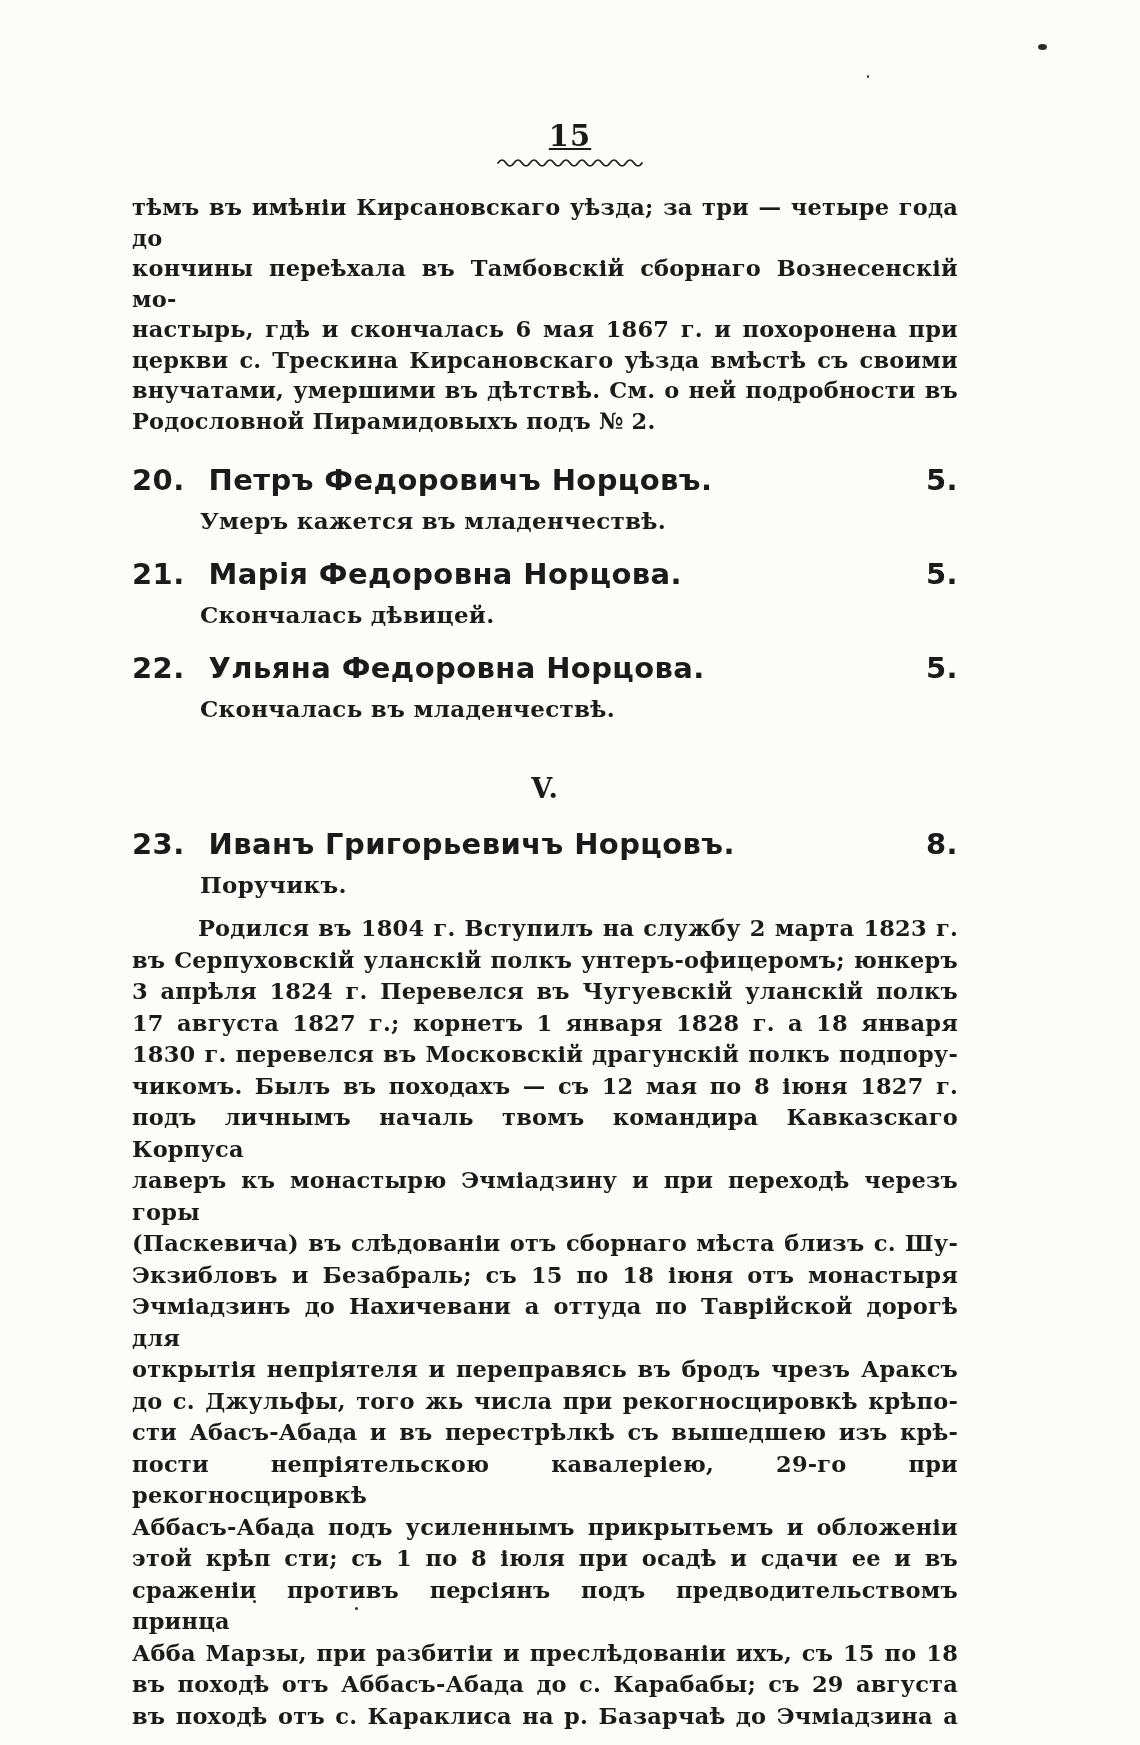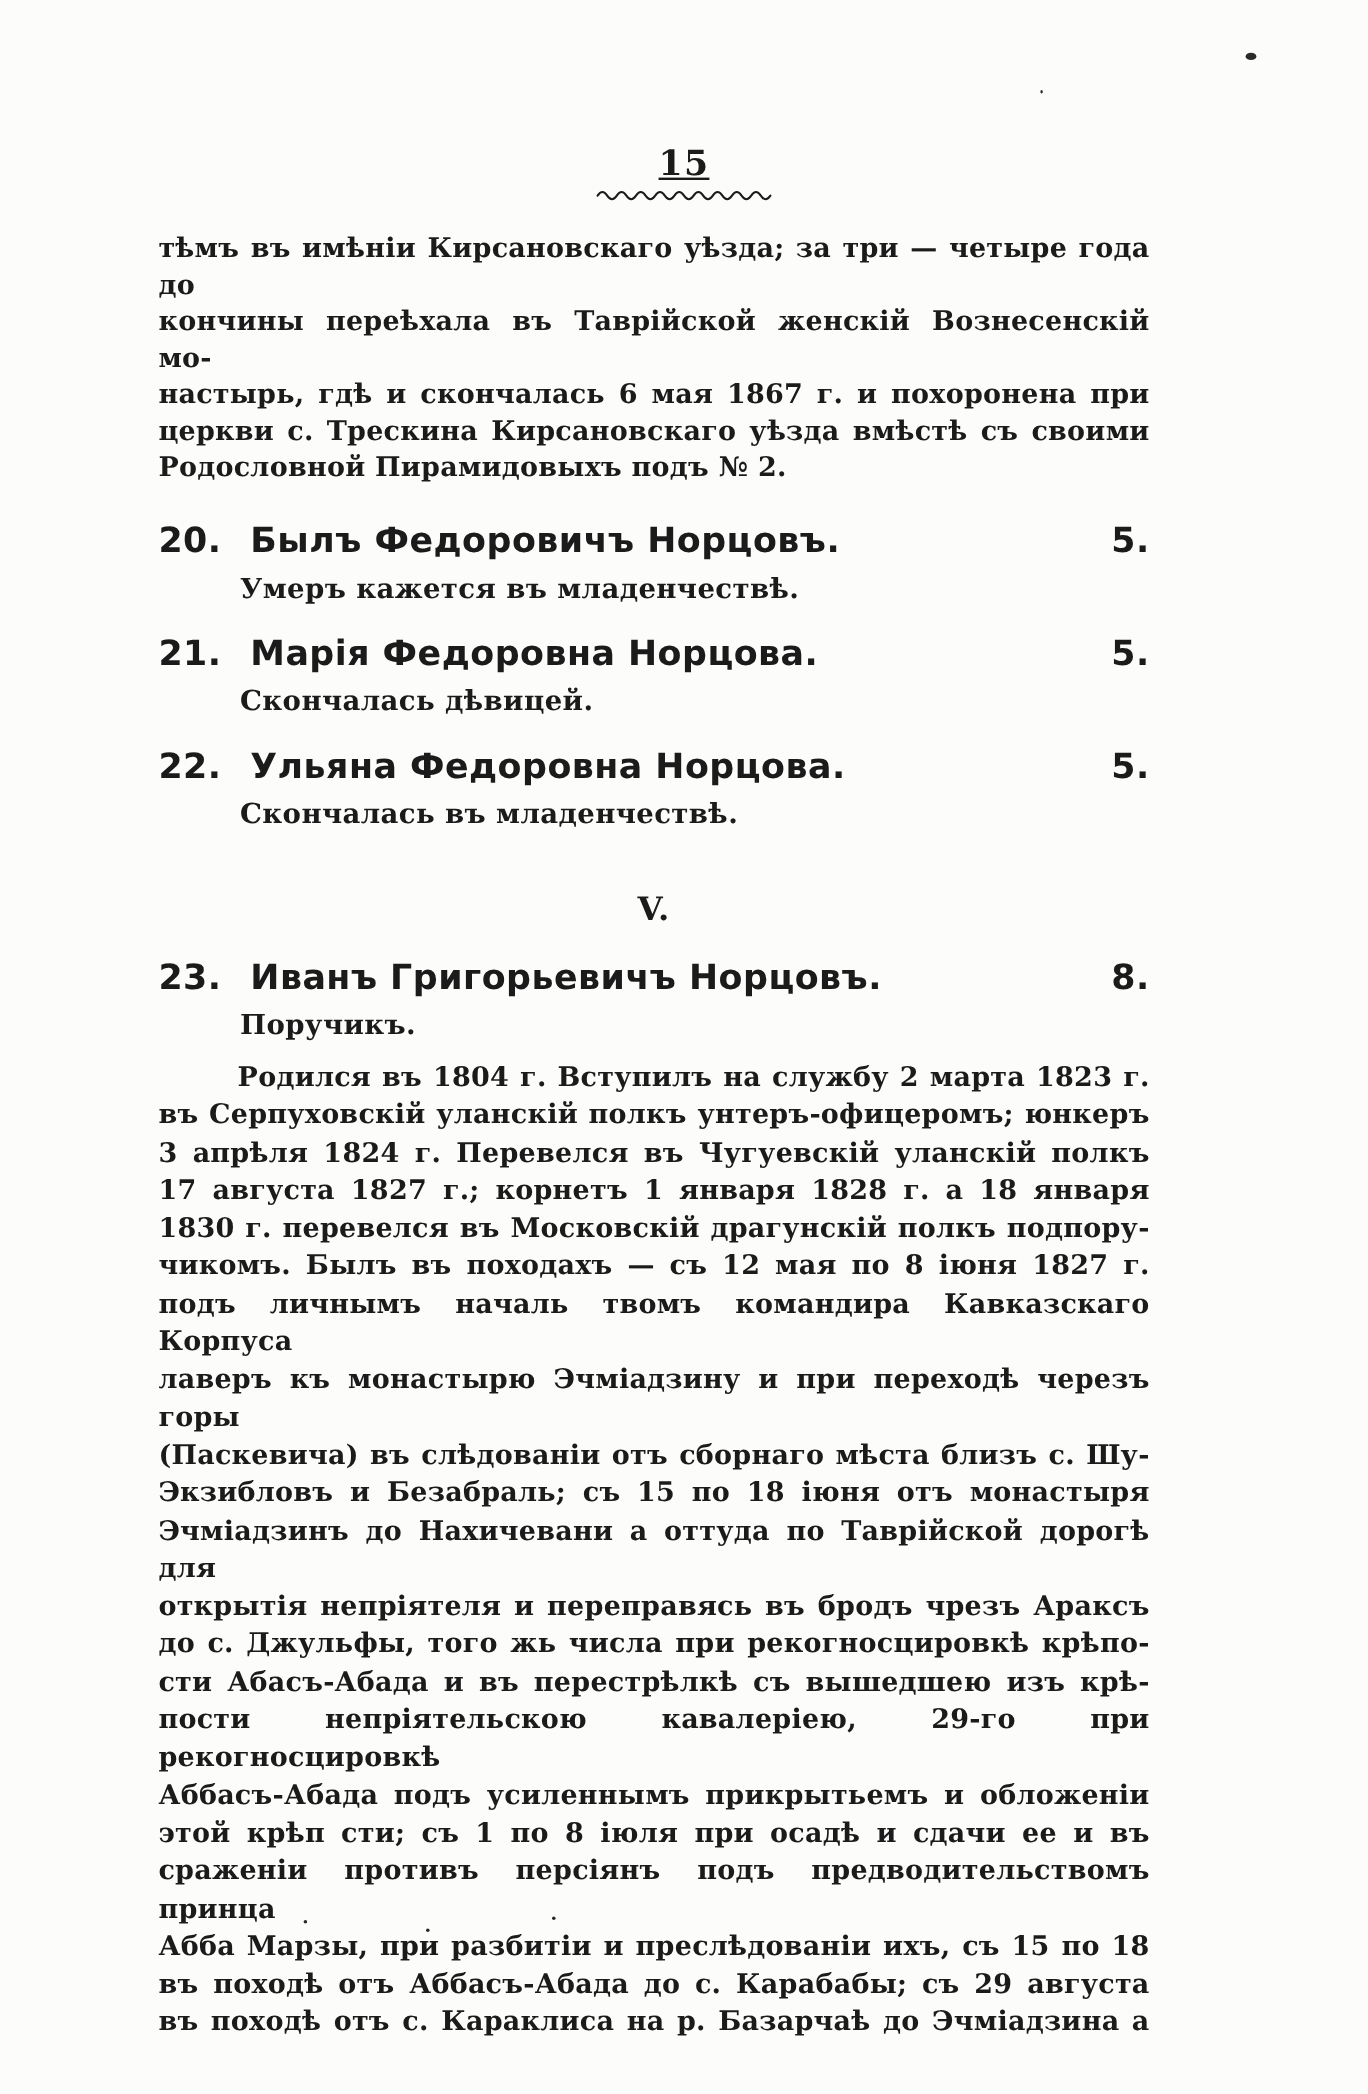--- a/index.html
+++ b/index.html
@@ -75,29 +75,30 @@
 
   <div class="pagenum">15</div>
   <svg class="squiggle" width="150" height="12" viewBox="0 0 150 12">
     <path d="M3,7 q4,-6 8,0 t8,0 t8,0 t8,0 t8,0 t8,0 t8,0 t8,0 t8,0 t8,0 t8,0 t8,0 t8,0 t8,0 t8,0 t8,0 t8,0 t8,0" fill="none" stroke="#1b1b1b" stroke-width="1.7" stroke-linecap="round"></path>
   </svg>
 
   <div class="content">
 
     <div class="para intro">
       <div class="line">тѣмъ въ имѣніи Кирсановскаго уѣзда; за три — четыре года до</div>
-      <div class="line">кончины переѣхала въ Таврійской женскій Вознесенскій мо-</div>
+      <div class="line">кончины переѣхала въ Тамбовскій сборнаго Вознесенскій мо-</div>
       <div class="line">настырь, гдѣ и скончалась 6 мая 1867 г. и похоронена при</div>
       <div class="line">церкви с. Трескина Кирсановскаго уѣзда вмѣстѣ съ своими</div>
+      <div class="line">внучатами, умершими въ дѣтствѣ. См. о ней подробности въ</div>
       <div class="line lastline">Родословной Пирамидовыхъ подъ № 2.</div>
     </div>
 
     <div class="entry e20">
       <div class="entry-main">
-        <span class="enum">20.</span><span class="ename">Былъ Федоровичъ Норцовъ.</span>
+        <span class="enum">20.</span><span class="ename">Петръ Федоровичъ Норцовъ.</span>
       </div>
       <div class="eref">5.</div>
     </div>
     <div class="note">Умеръ кажется въ младенчествѣ.</div>
 
     <div class="entry e21">
       <div class="entry-main">
         <span class="enum">21.</span><span class="ename">Марія Федоровна Норцова.</span>
       </div>
       <div class="eref">5.</div>

